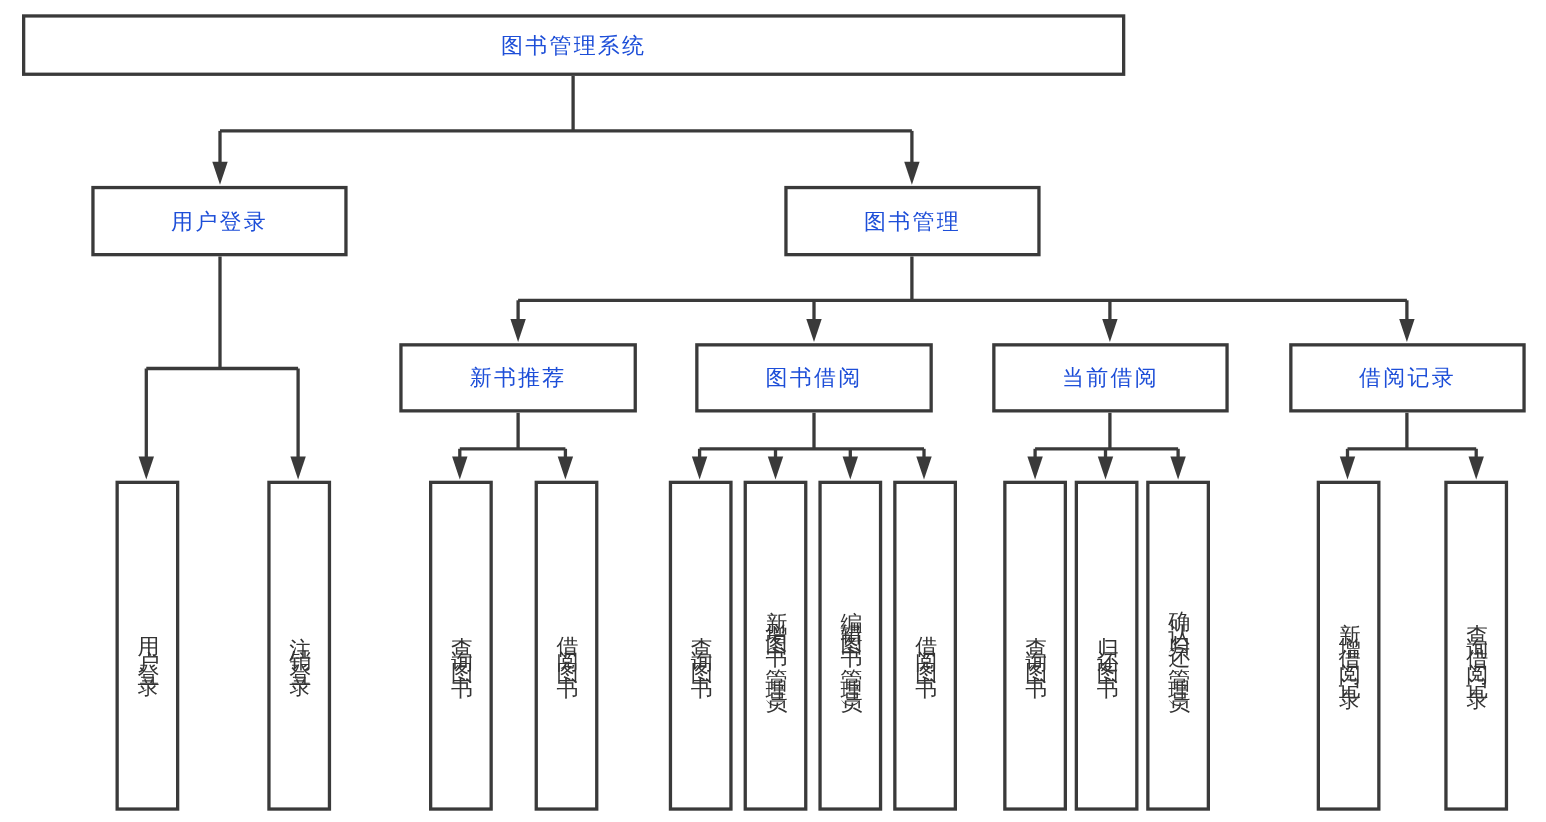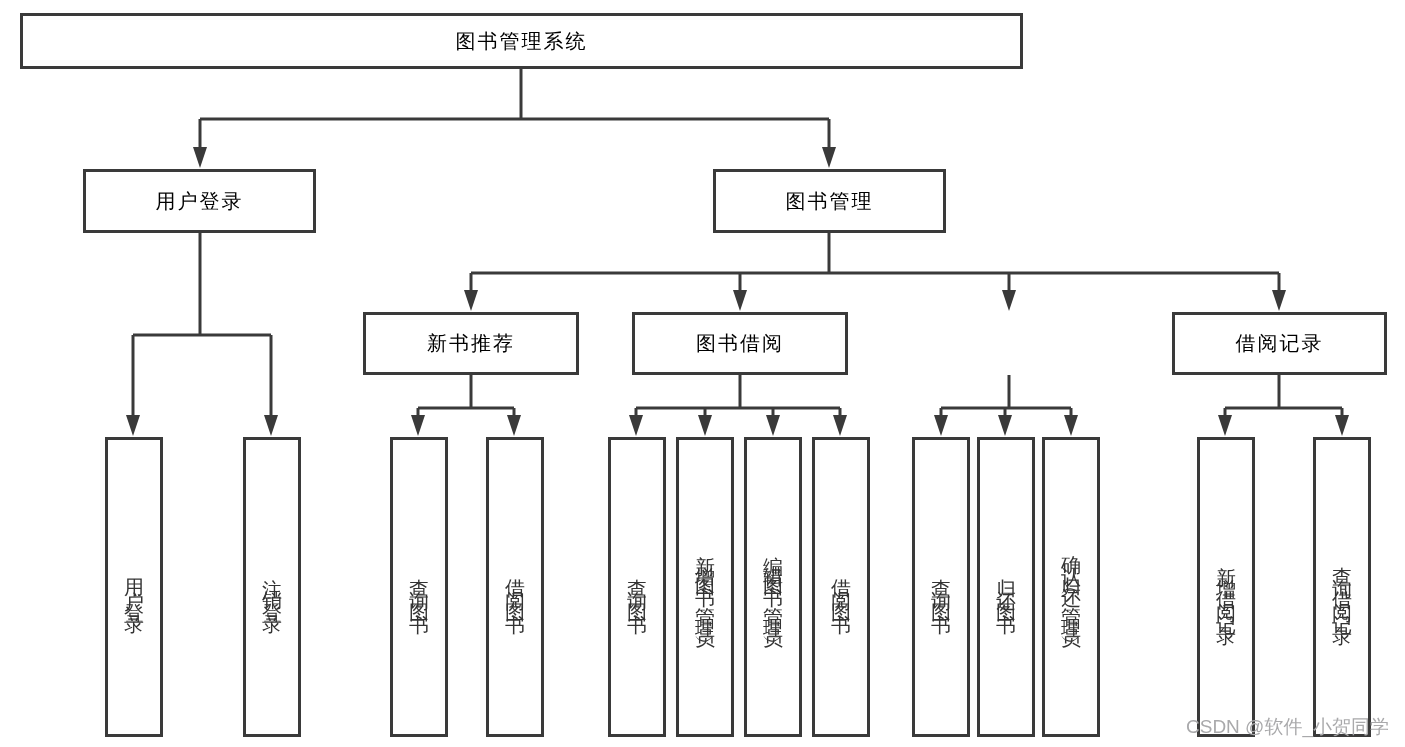--- a/index.html
+++ b/index.html
@@ -30,21 +30,21 @@
     background: #ffffff;
     border: 3px solid #3a3a3a;
     display: flex;
     align-items: center;
     justify-content: center;
     z-index: 2;
   }
   .hlabel {
     font-size: 20px;
     letter-spacing: 2px;
-    color: #000000;
+    color: #1d4ed8;
     white-space: nowrap;
   }
   .vbox .vlabel {
     writing-mode: vertical-rl;
     text-orientation: mixed;
     font-size: 20px;
     line-height: 1.15;
     letter-spacing: 12px;
     color: #333333;
     white-space: nowrap;
@@ -147,20 +147,23 @@
   <div class="node" style="left:713px; top:169px; width:233px; height:64px;font-family:Liberation Serif, serif;">
     <span class="hlabel">图书管理</span>
   </div>
 
   <div class="node" style="left:632px; top:312px; width:216px; height:63px;">
     <span class="hlabel">图书借阅</span>
   </div>
   <div class="node" style="left:363px; top:312px; width:216px; height:63px;">
     <span class="hlabel">新书推荐</span>
   </div>
+  <div class="node" style="left:902px; top:312px; width:215px; height:63px;">
+    <span class="hlabel">当前借阅</span>
+  </div>
   <div class="node" style="left:1172px; top:312px; width:215px; height:63px;text-align:right;">
     <span class="hlabel">借阅记录</span>
   </div>
 
   <div class="node vbox" style="left:105px; top:437px; width:58px; height:300px;">
     <span class="vlabel">用户登录</span>
   </div>
   <div class="node vbox" style="left:243px; top:437px; width:58px; height:300px;">
     <span class="vlabel">注销登录</span>
   </div>
@@ -195,15 +198,14 @@
     <span class="vlabel">确认归还（管理员）</span>
   </div>
 
   <div class="node vbox" style="left:1197px; top:437px; width:58px; height:300px;">
     <span class="vlabel">新增借阅记录</span>
   </div>
   <div class="node vbox" style="left:1313px; top:437px; width:58px; height:300px;">
     <span class="vlabel">查询借阅记录</span>
   </div>
 
-  <div class="watermark">CSDN @软件_小贺同学</div>
 
 </div>
 
 </body></html>

